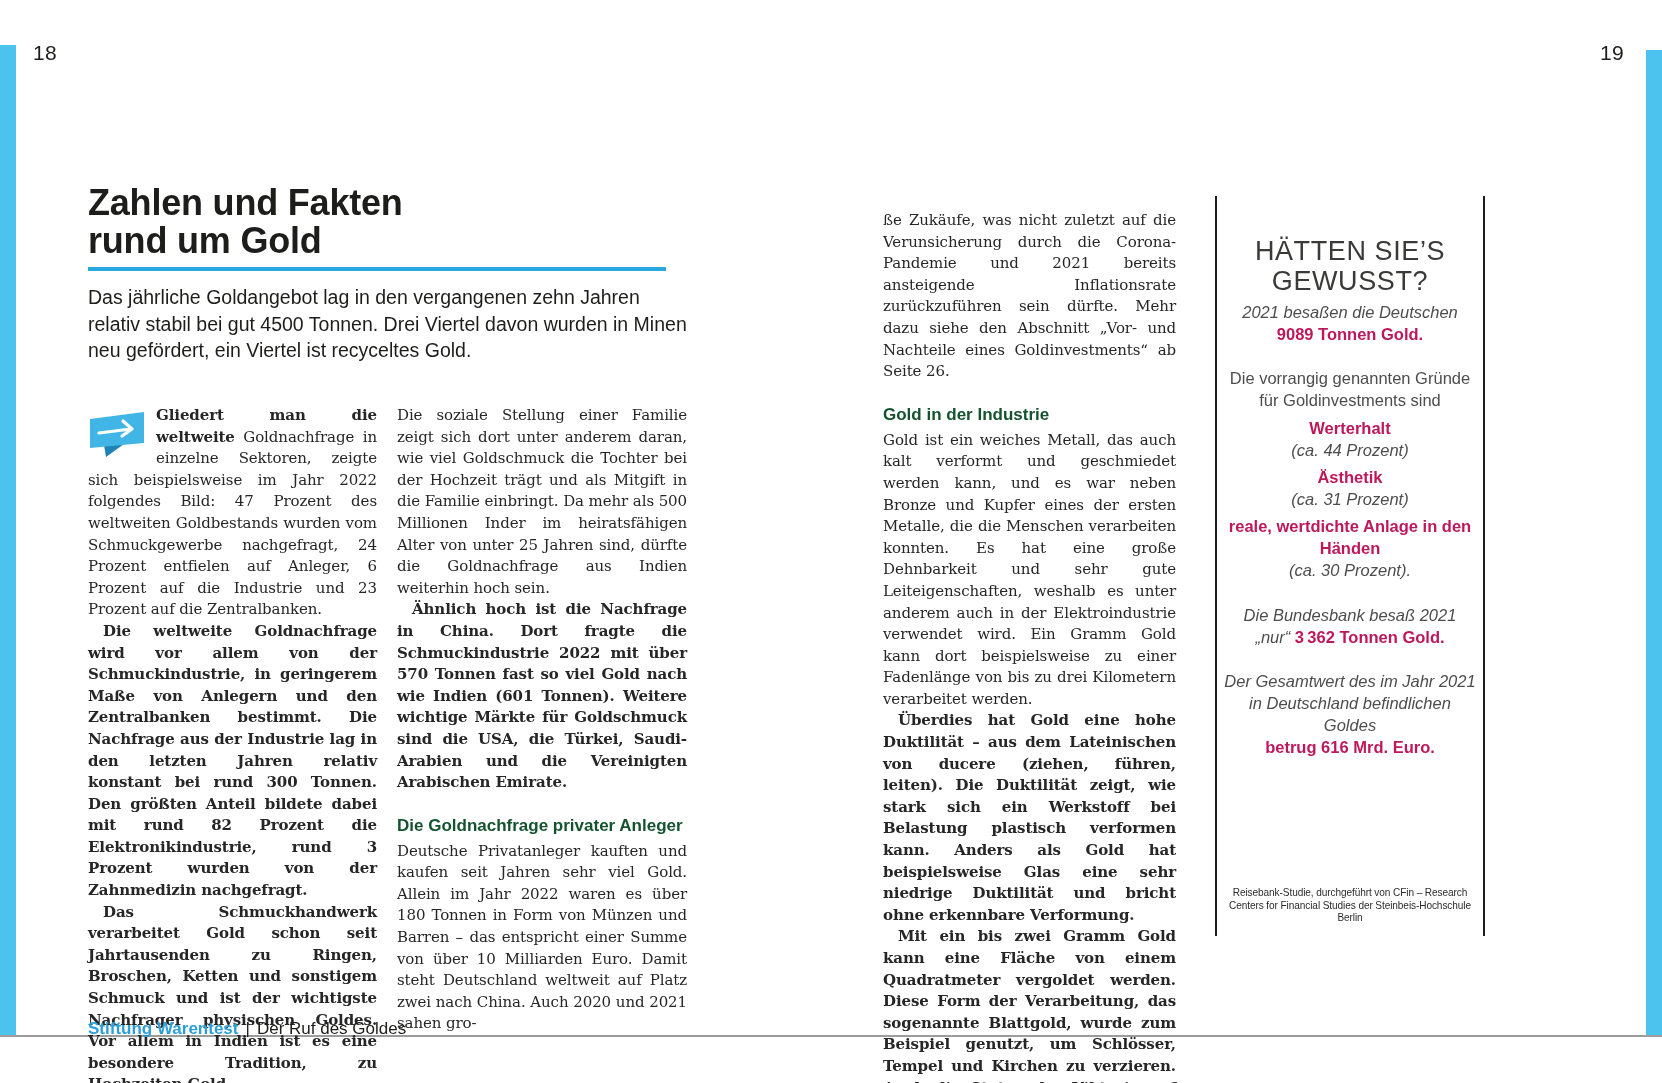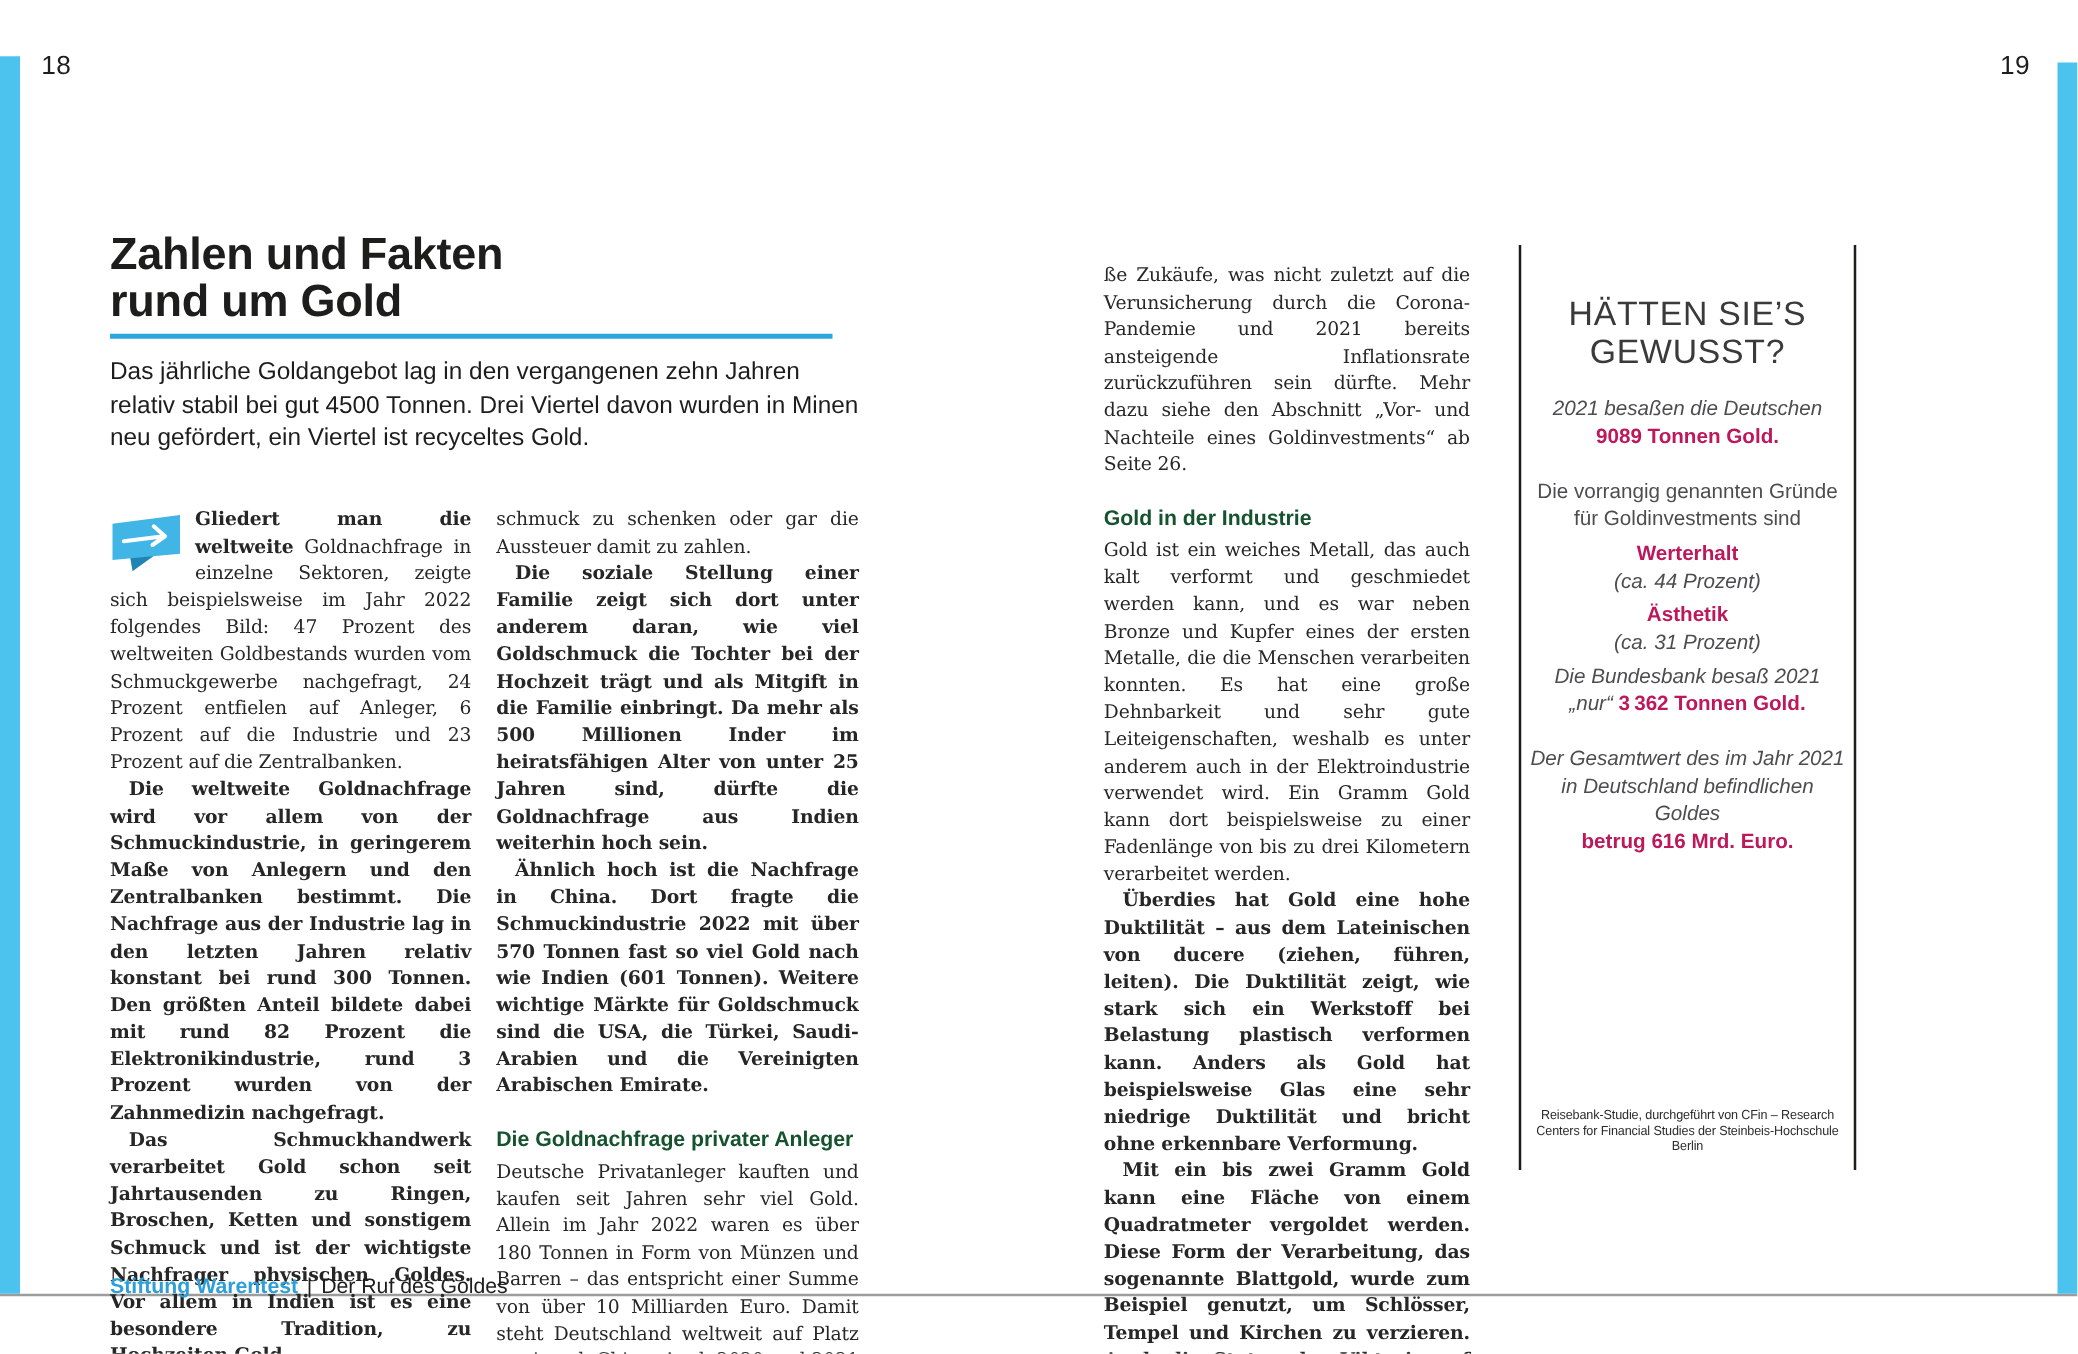--- a/index.html
+++ b/index.html
@@ -60,21 +60,21 @@
   .rule-l{left:1215px;}
   .rule-r{left:1483px;}
 
   .sidebar{
     position:absolute;left:1221px;top:236px;width:258px;
     text-align:center;font-family:"Liberation Sans",sans-serif;
     font-size:16.5px;line-height:22px;color:#4d4d4f;
   }
   .sb-title{
     font-size:27px;line-height:30px;font-weight:300;color:#3a3a39;
-    letter-spacing:.6px;margin:0 0 20px;
+    letter-spacing:.6px;margin:0 0 5px;
   }
   .sb-block{margin:0 0 22px;}
   .sb-intro{margin:0 0 6px;}
   .sb-reason{margin:0 0 5px;}
   .sb-reason-last{margin:0 0 23px;}
   .b{color:#be185d;font-weight:700;}
   .g{color:#4d4d4f;font-style:italic;}
   .sb-credit{
     position:absolute;left:1221px;top:886px;width:258px;text-align:center;
     font-size:10.5px;line-height:12.5px;color:#2b2b2b;
@@ -112,21 +112,20 @@
         <path d="M11 25 L43 21 M35 13 L44 21 L34 28" fill="none" stroke="#ffffff" stroke-width="3.2" stroke-linecap="round" stroke-linejoin="round"></path>
       </svg>
     </span>
     <b>Gliedert man die weltweite</b><span> Goldnachfrage in einzelne Sektoren, zeigte sich beispielsweise im Jahr 2022 folgendes Bild: 47 Prozent des weltweiten Goldbestands wurden vom Schmuckgewerbe nachgefragt, 24 Prozent entfielen auf Anleger, 6 Prozent auf die Industrie und 23 Prozent auf die Zentralbanken.</span>
   </p>
   <p>Die weltweite Goldnachfrage wird vor allem von der Schmuckindustrie, in geringerem Maße von Anlegern und den Zentralbanken bestimmt. Die Nachfrage aus der Industrie lag in den letzten Jahren relativ konstant bei rund 300 Tonnen. Den größten Anteil bildete dabei mit rund 82 Prozent die Elektronikindustrie, rund 3 Prozent wurden von der Zahnmedizin nachgefragt.</p>
   <p>Das Schmuckhandwerk verarbeitet Gold schon seit Jahrtausenden zu Ringen, Broschen, Ketten und sonstigem Schmuck und ist der wichtigste Nachfrager physischen Goldes. Vor allem in Indien ist es eine besondere Tradition, zu Hochzeiten Gold-</p>
 </div>
 
 <div class="col col2">
-  <p>schmuck zu schenken oder gar die Aussteuer damit zu zahlen.</p>
   <p>Die soziale Stellung einer Familie zeigt sich dort unter anderem daran, wie viel Goldschmuck die Tochter bei der Hochzeit trägt und als Mitgift in die Familie einbringt. Da mehr als 500 Millionen Inder im heiratsfähigen Alter von unter 25 Jahren sind, dürfte die Goldnachfrage aus Indien weiterhin hoch sein.</p>
   <p>Ähnlich hoch ist die Nachfrage in China. Dort fragte die Schmuckindustrie 2022 mit über 570 Tonnen fast so viel Gold nach wie Indien (601 Tonnen). Weitere wichtige Märkte für Goldschmuck sind die USA, die Türkei, Saudi-Arabien und die Vereinigten Arabischen Emirate.</p>
   <h2>Die Goldnachfrage privater Anleger</h2>
   <p>Deutsche Privatanleger kauften und kaufen seit Jahren sehr viel Gold. Allein im Jahr 2022 waren es über 180 Tonnen in Form von Münzen und Barren – das entspricht einer Summe von über 10 Milliarden Euro. Damit steht Deutschland weltweit auf Platz zwei nach China. Auch 2020 und 2021 sahen gro-</p>
 </div>
 
 <div class="col col3">
   <p>ße Zukäufe, was nicht zuletzt auf die Verunsicherung durch die Corona-Pandemie und 2021 bereits ansteigende Inflationsrate zurückzuführen sein dürfte. Mehr dazu siehe den Abschnitt „Vor- und Nachteile eines Goldinvestments“ ab Seite 26.</p>
   <h2>Gold in der Industrie</h2>
   <p>Gold ist ein weiches Metall, das auch kalt verformt und geschmiedet werden kann, und es war neben Bronze und Kupfer eines der ersten Metalle, die die Menschen verarbeiten konnten. Es hat eine große Dehnbarkeit und sehr gute Leiteigenschaften, weshalb es unter anderem auch in der Elektroindustrie verwendet wird. Ein Gramm Gold kann dort beispielsweise zu einer Fadenlänge von bis zu drei Kilometern verarbeitet werden.</p>
@@ -145,20 +144,24 @@
   <p class="sb-block sb-intro">Die vorrangig genannten Gründe für Goldinvestments sind</p>
 
   <div class="sb-reason">
     <div class="b">Werterhalt</div>
     <div class="g">(ca. 44 Prozent)</div>
   </div>
   <div class="sb-reason">
     <div class="b">Ästhetik</div>
     <div class="g">(ca. 31 Prozent)</div>
   </div>
+  <div class="sb-reason sb-reason-last">
+    <div class="b">reale, wertdichte Anlage in den Händen</div>
+    <div class="g">(ca. 30 Prozent).</div>
+  </div>
 
   <p class="sb-block"><span class="g">Die Bundesbank besaß 2021</span><br><span class="g">„nur“ </span><span class="b">3 362 Tonnen Gold.</span></p>
 
   <p class="sb-block"><span class="g">Der Gesamtwert des im Jahr 2021 in Deutschland befindlichen Goldes</span><br><span class="b">betrug 616 Mrd. Euro.</span></p>
 </aside>
 
 <div class="sb-credit">Reisebank-Studie, durchgeführt von CFin – Research Cen­ters for Financial Studies der Steinbeis-Hochschule Berlin</div>
 
 <div class="footer">
   <span class="brand">Stiftung Warentest</span><span class="sep">|</span><span class="ft">Der Ruf des Goldes</span>

